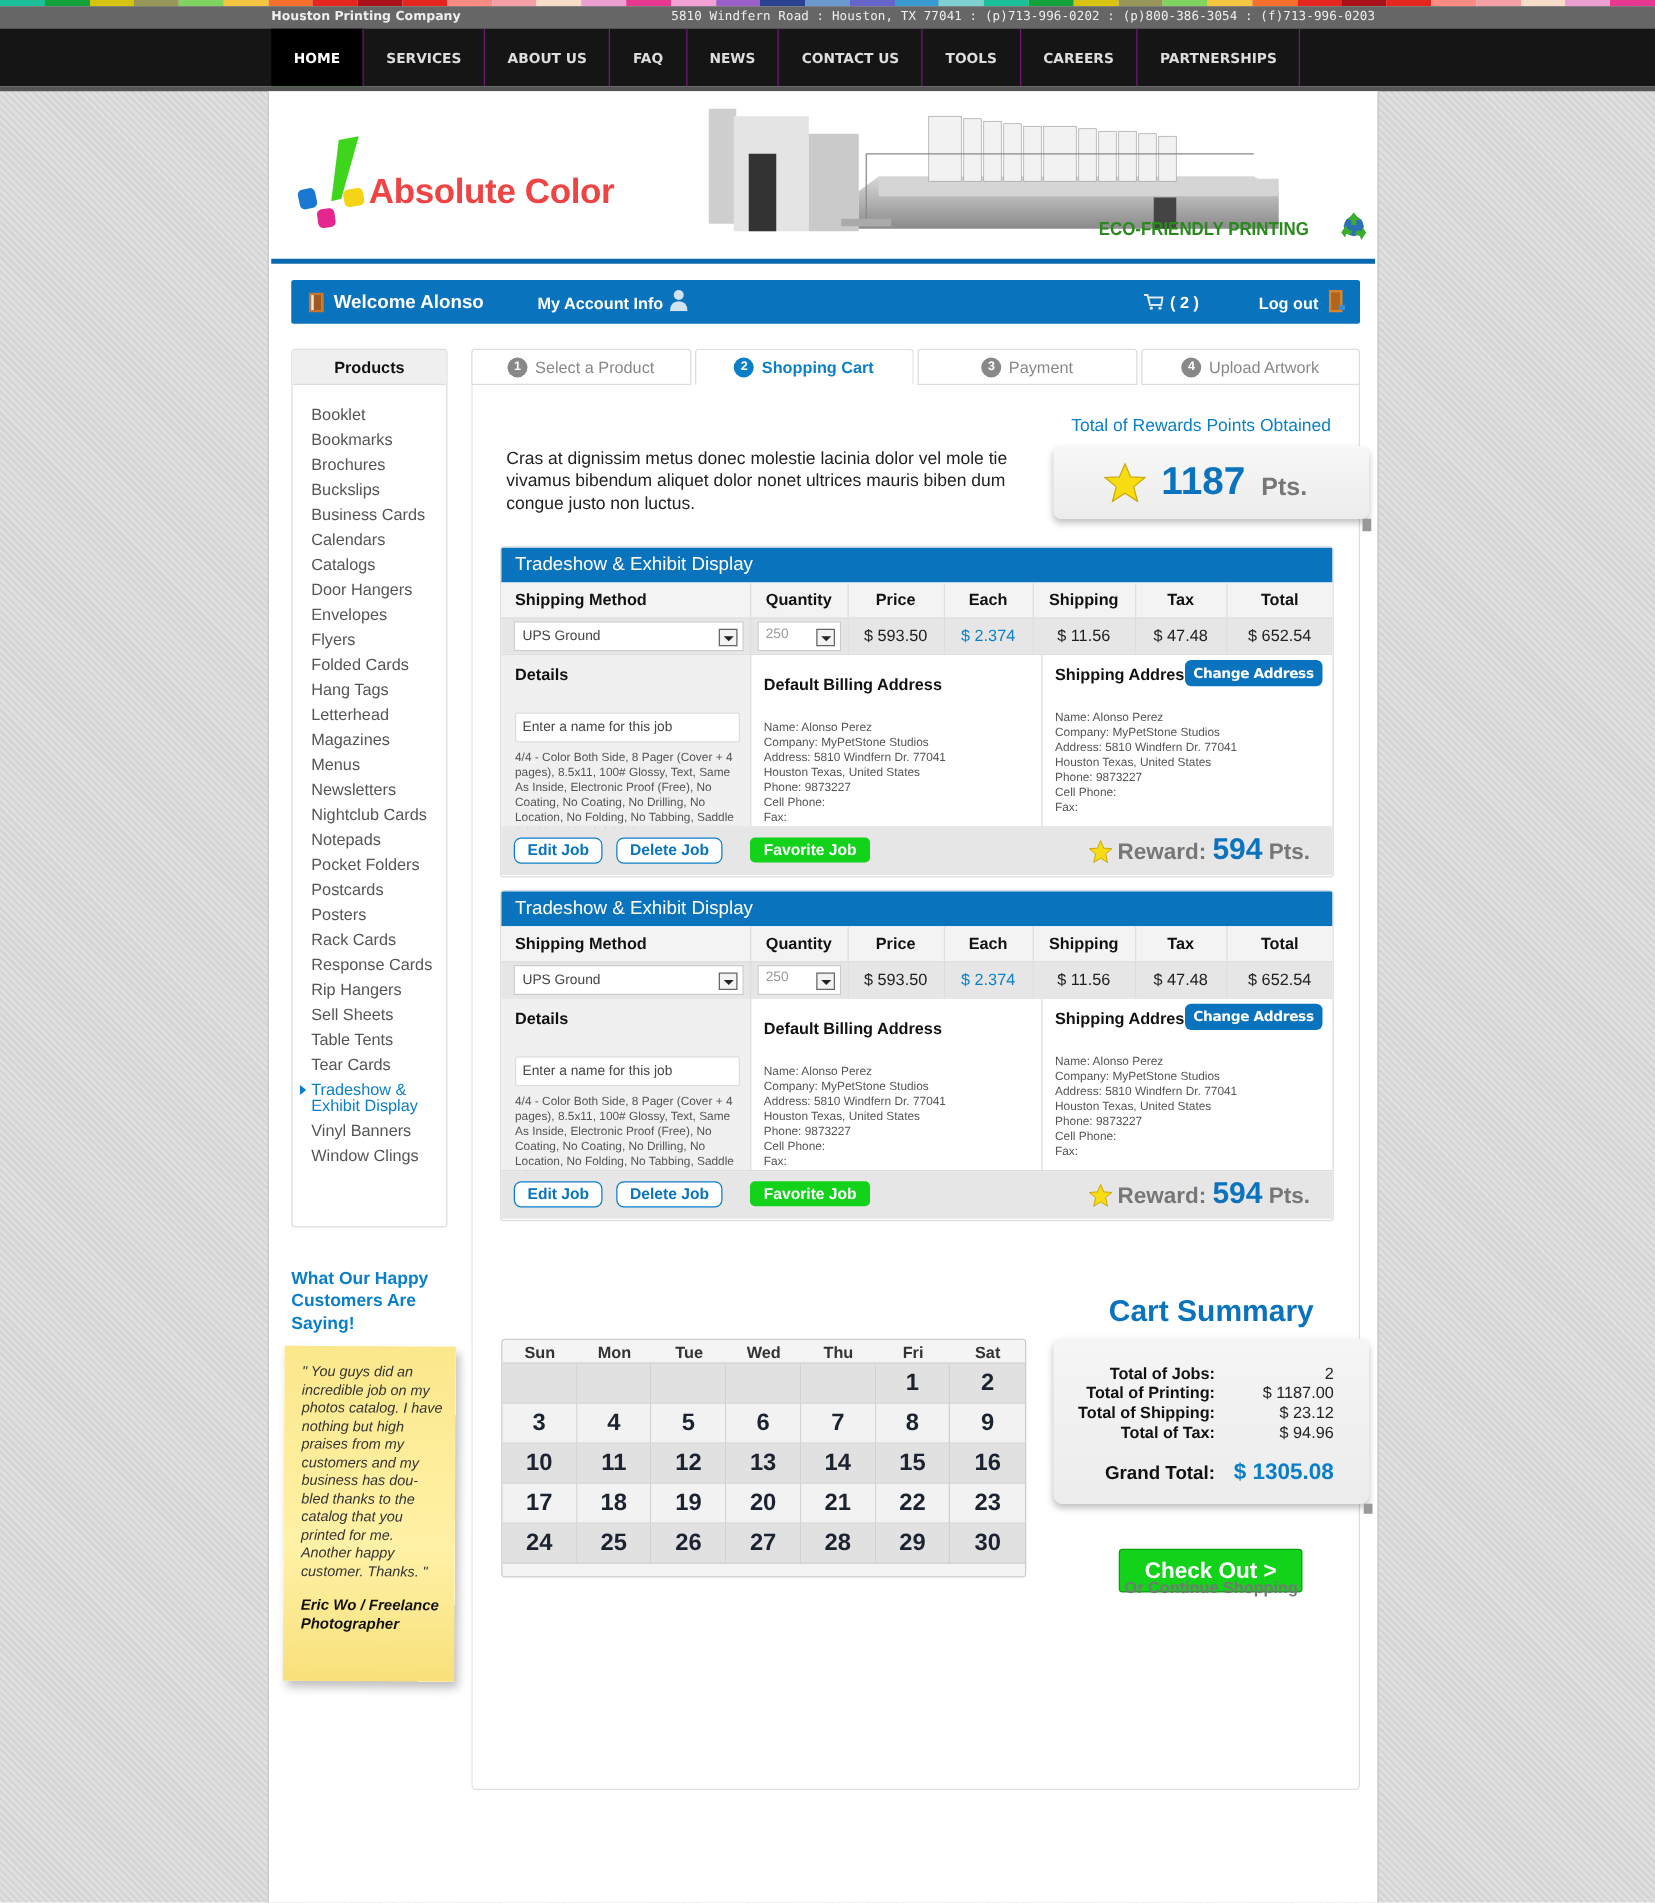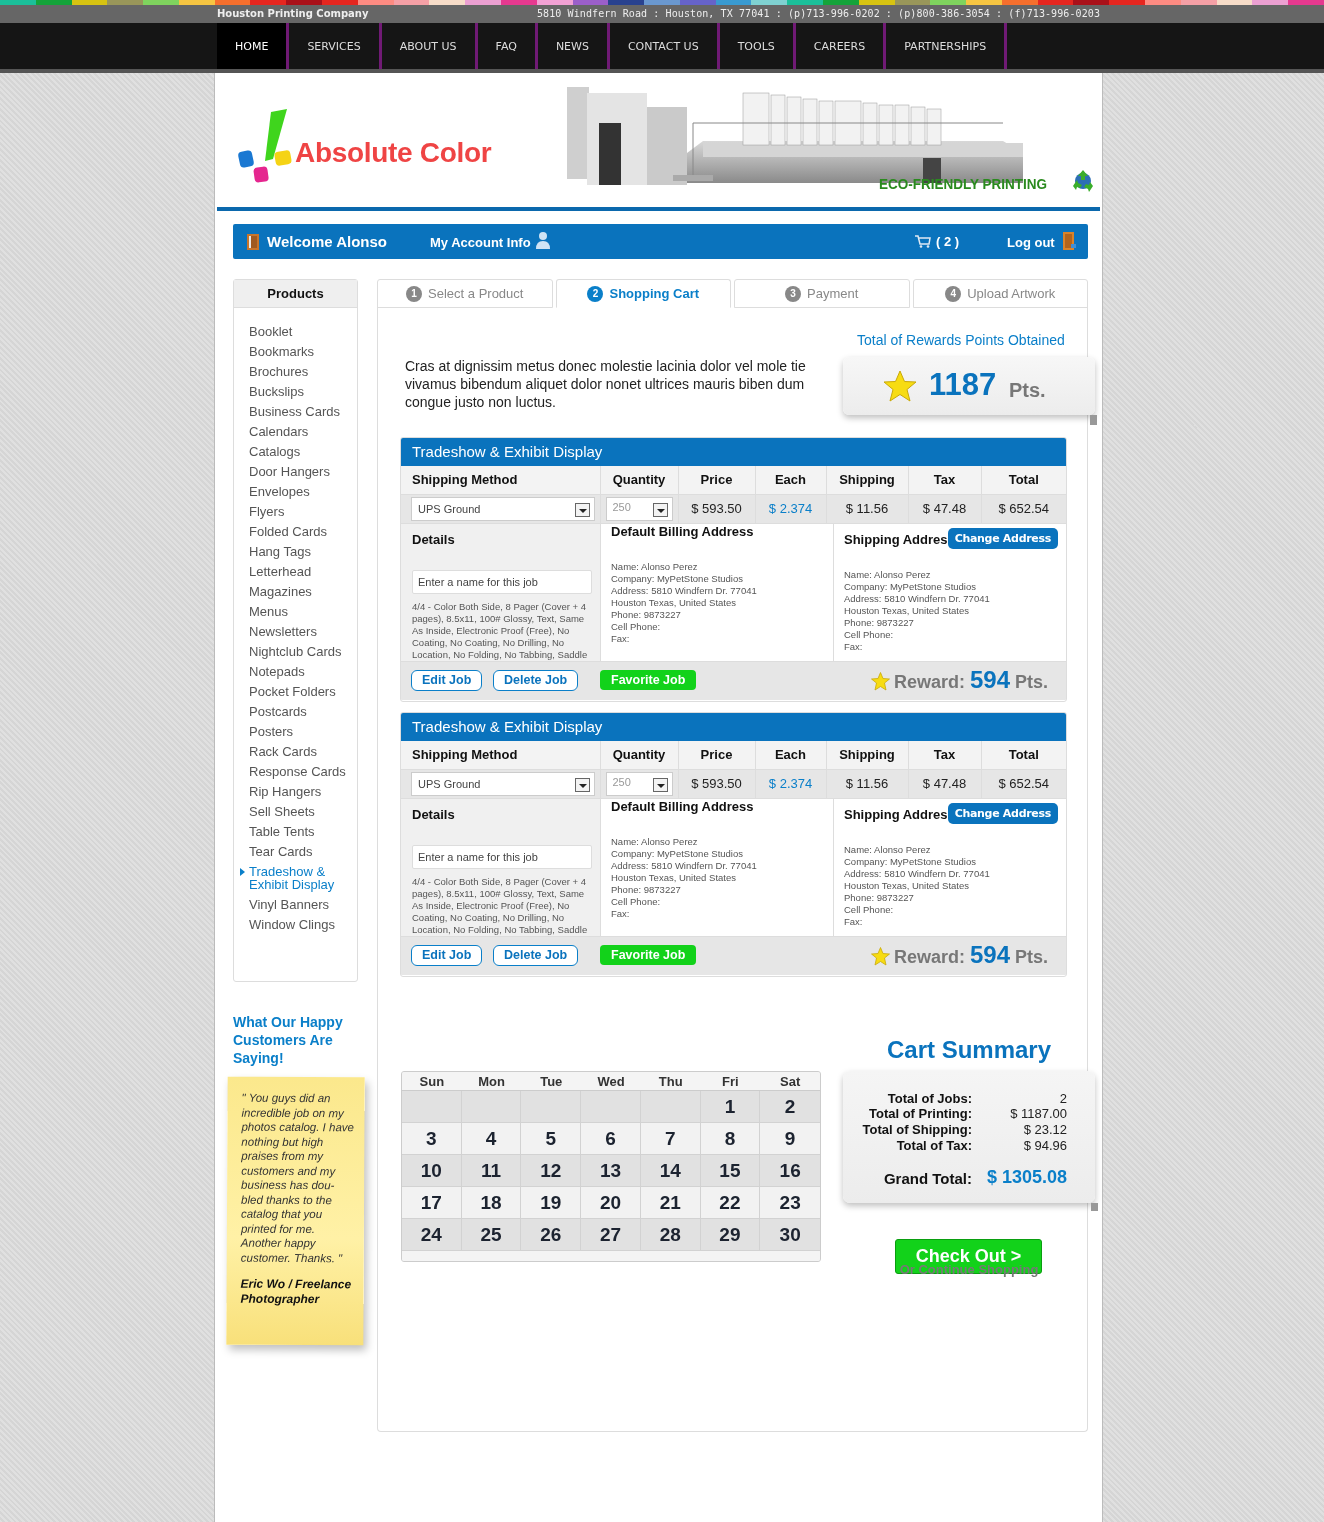--- a/index.html
+++ b/index.html
@@ -12,21 +12,21 @@
     color: #222;
   }
   .colorstrip { position: absolute; top: 0; left: 0; width: 1324px; height: 5px; display: flex; }
   .colorstrip span { flex: 1; height: 5px; }
   .topbar { position: absolute; top: 5px; left: 0; width: 1324px; height: 34px; background: #666; color: #eee; font-size: 11px; }
   .topbar .company { position: absolute; left: 217px; top: 3px; font-weight: bold; font-family: "DejaVu Sans", sans-serif; font-size: 10px; }
   .topbar .contact { position: absolute; left: 537px; top: 3px; font-family: "DejaVu Sans Mono", monospace; font-size: 10px; letter-spacing: 0.1px; }
   .navbar { position: absolute; top: 23px; left: 0; width: 1324px; height: 46px; background: #151515; }
   .navbar-bottom { position: absolute; top: 69px; left: 0; width: 1324px; height: 4px; background: #555; }
   .nav { position: absolute; left: 217px; top: 0; height: 46px; display: flex; }
-  .nav-item { height: 46px; padding: 0 18px; display: flex; align-items: center; color: #ddd; font-family: "DejaVu Sans", sans-serif; font-size: 11px; font-weight: normal; border-right: 3px solid #701a75; text-transform: uppercase; position: relative; cursor: pointer; }
+  .nav-item { height: 46px; padding: 0 18px; display: flex; align-items: center; color: #ddd; font-family: "DejaVu Sans", sans-serif; font-size: 11px; font-weight: bold; border-right: 1px solid #701a75; text-transform: uppercase; position: relative; cursor: pointer; }
   .nav-item.active { background: #000; color: #fff; }
   .nav-item.active::after { content: ""; position: absolute; left: 0; right: 0; bottom: -4px; height: 4px; background: #17c41e; }
 
   .page { position: absolute; top: 73px; left: 214px; width: 889px; height: 1449px; background: #fff; border-left: 1px solid #bbb; border-right: 1px solid #bbb; }
 
   
   .logo { position: absolute; left: 22px; top: 34px; width: 60px; height: 80px; }
   .logo-text { position: absolute; left: 80px; top: 44px; font-size: 28px; font-weight: bold; color: #ef4444; letter-spacing: -0.3px; margin-top: 20px; }
   .press { position: absolute; left: 348px; top: 10px; width: 510px; height: 125px; }
   .eco { position: absolute; left: 664px; top: 102px; color: #2a8a1e; font-weight: bold; font-size: 15px; font-family: "Liberation Sans", sans-serif; transform: scaleX(0.9); transform-origin: left; }
@@ -86,21 +86,21 @@
   .sel .caret { position: absolute; right: 4px; top: 5px; width: 15px; height: 14px; border: 1px solid #666; background: #f3f3f3; }
   .sel .caret::after { content: ""; position: absolute; left: 3px; top: 5px; border-top: 4px solid #222; border-left: 4px solid transparent; border-right: 4px solid transparent; }
   .sel.qty { color: #999; line-height: 18px; }
 
   .details-row { display: flex; height: 138px; border-bottom: 1px solid #ddd; }
   .det { width: 200px; background: #f0f0f0; border-right: 1px solid #ddd; padding: 8px 8px 0 11px; }
   .det h4, .bill h4, .ship h4 { font-size: 13px; font-weight: bold; color: #111; }
   .det input { width: 180px; height: 24px; margin-top: 23px; border: 1px solid #ddd; border-radius: 2px; font-size: 11px; padding-left: 5px; font-family: "Liberation Sans", sans-serif; color: #444; }
   .det input::placeholder { color: #444; }
   .det .desc { font-size: 9.5px; line-height: 12px; color: #555; margin-top: 7px; }
-  .bill { width: 233px; border-right: 1px solid #ddd; padding: 0 10px 0 10px; }
+  .bill { width: 233px; border-right: 1px solid #ddd; padding: 16px 10px 0 10px; }
   .ship { flex: 1; padding: 8px 8px 0 10px; position: relative; }
   .addr { font-size: 9.5px; line-height: 12px; color: #555; margin-top: 22px; }
   .ship .addr { margin-top: 22px; }
   .change-btn { position: absolute; right: 8px; top: 4px; background: #0a73bd; color: #fff; font-size: 11px; font-weight: bold; border-radius: 5px; padding: 4px 7px; cursor: pointer; font-family: "DejaVu Sans", sans-serif; letter-spacing: -0.3px; }
 
   .job-foot { height: 38px; background: #e6e6e6; position: relative; }
   .btn-outline { position: absolute; top: 8px; height: 21px; border: 1px solid #0a7fc9; border-radius: 6px; background: #fff; color: #0a73bd; font-size: 12.5px; font-weight: bold; padding: 0 10px; line-height: 19px; cursor: pointer; }
   .btn-green { position: absolute; top: 8px; height: 20px; border-radius: 4px; background: #12d21a; color: #fff; font-size: 12.5px; font-weight: bold; padding: 0 11px; line-height: 20px; cursor: pointer; }
   .reward { position: absolute; right: 18px; top: 4px; font-size: 18px; font-weight: bold; color: #777; display: flex; align-items: baseline; }
   .reward .r-star { width: 19px; height: 19px; margin-right: 4px; align-self: center; margin-top: 4px; }

